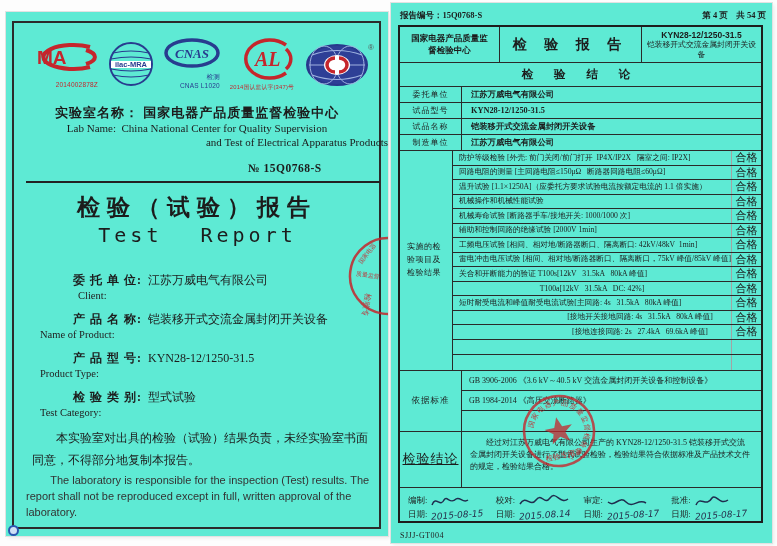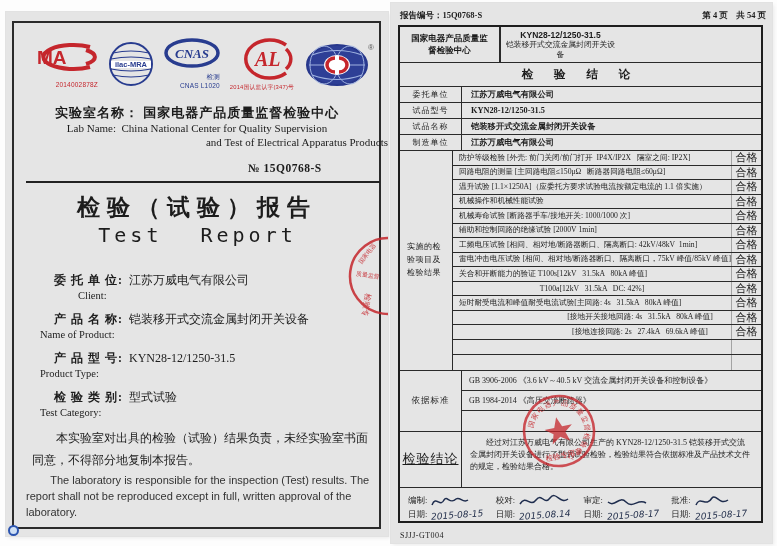--- a/index.html
+++ b/index.html
@@ -1,41 +1,41 @@
 <!DOCTYPE html>
 <html><head>
 <meta charset="utf-8">
 <style>
   * { margin:0; padding:0; box-sizing:border-box; }
   html,body { width:777px; height:546px; background:#fdfdfd; overflow:hidden; }
   body { font-family:"Liberation Serif", serif; color:#1c1c1c; }
   #canvas { position:relative; width:777px; height:546px; background:#fdfdfd; }
 
   
-  .sheet { position:absolute; background:#e5e5e5; box-shadow:0 0 0 1px #e2e2e2, 2px 2px 4px rgba(0,0,0,.08); }
+  .sheet { position:absolute; background:#5eead4; box-shadow:0 0 0 1px #e2e2e2, 2px 2px 4px rgba(0,0,0,.08); }
   #left-page { left:6px; top:12px; width:382px; height:524px; overflow:hidden; }
   #left-frame { position:absolute; left:6px; top:9px; right:7px; bottom:7px; border:2px solid #2b2b2b; }
 
   #logos-row { position:absolute; left:14px; right:14px; top:20px; height:64px; display:flex; align-items:center; justify-content:space-between; }
   .logo { display:flex; flex-direction:column; align-items:flex-end; }
   .red { color:#c5262c; } .blue { color:#283c8f; }
   .logo-sub { font-size:6.5px; font-family:"Liberation Sans",sans-serif; line-height:1.2; margin-top:1px; letter-spacing:.2px; }
 
   #lab-cn { position:absolute; top:92px; left:0; right:0; text-align:center; font-size:13px; font-weight:bold; letter-spacing:1px; }
   #lab-en1 { position:absolute; top:110px; left:0; right:0; text-align:center; font-size:11px; }
   #lab-en2 { position:absolute; top:124px; left:0; right:0; text-align:right; font-size:11px; }
   #report-no-left { position:absolute; top:150px; left:242px; font-size:11.5px; font-weight:bold; letter-spacing:.5px; }
   #cover-rule { position:absolute; top:169px; left:20px; right:8px; border-top:2px solid #222; }
   #title-cn { position:absolute; top:180px; left:0; right:0; text-align:center; font-size:23px; font-weight:bold; letter-spacing:7px; }
   #title-en { position:absolute; top:211px; left:1px; right:0; text-align:center; font-size:20px; font-family:"DejaVu Sans Mono",monospace; letter-spacing:4px; word-spacing:22px; }
 
   #fields { position:absolute; top:260px; left:48px; right:20px; }
   .field { margin-bottom:9px; }
   .f-line1 { font-size:12px; white-space:pre-wrap; }
-  .f-label { font-weight:bold; letter-spacing:1px; }
+  .f-label { font-weight:bold; letter-spacing:1px;margin-left:19px; }
   .f-value { margin-left:6px; }
   .f-en { font-size:10.5px; line-height:1.25; color:#222; }
   .f-en.indent { margin-left:24px; }
   .f-en.out { margin-left:-14px; }
 
   #notice-cn { position:absolute; top:416px; left:26px; right:20px; font-size:12px; line-height:1.8; text-indent:2em; }
   #notice-en { position:absolute; top:461px; left:20px; right:16px; font-size:11px; line-height:1.45; text-indent:2.2em; font-family:"Liberation Sans",sans-serif; color:#333; }
 
   #left-stamp { position:absolute; right:-42px; top:222px; opacity:.85; transform:rotate(8deg); }
   #corner-emblem { position:absolute; left:2px; bottom:0px; width:11px; height:11px; border-radius:50%; border:2px solid #2c55b0; background:#cfe0f5; }
@@ -195,20 +195,21 @@
   <div id="right-page" class="sheet">
     <div id="meta-row">
       <span>报告编号：15Q0768-S</span>
       <span>第 4 页　共 54 页</span>
     </div>
 
     <div id="rtable">
 
       <div id="t-header" class="b">
         <div id="hc-org" class="r">国家电器产品质量监督检验中心</div>
+        <div id="hc-title">检 验 报 告</div>
         <div id="hc-prod">
           <div class="l1">KYN28-12/1250-31.5</div>
           <div class="l2">铠装移开式交流金属封闭开关设备</div>
         </div>
       </div>
 
       <div id="t-section" class="b">检 验 结 论</div>
 
       <div class="info-row b">
         <div class="il r">委托单位</div>

